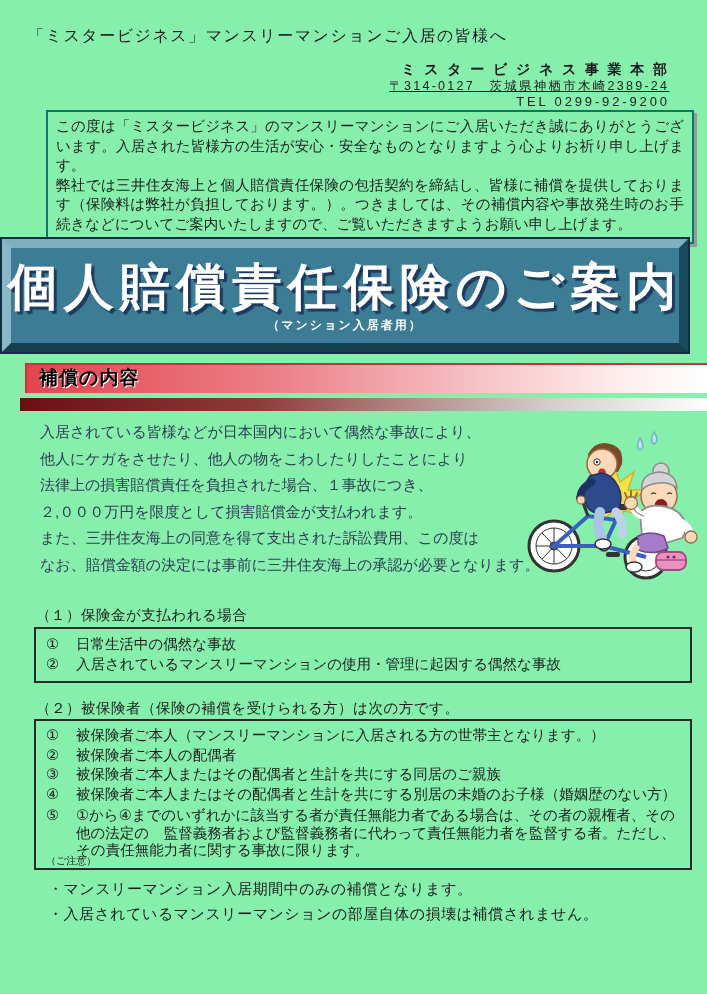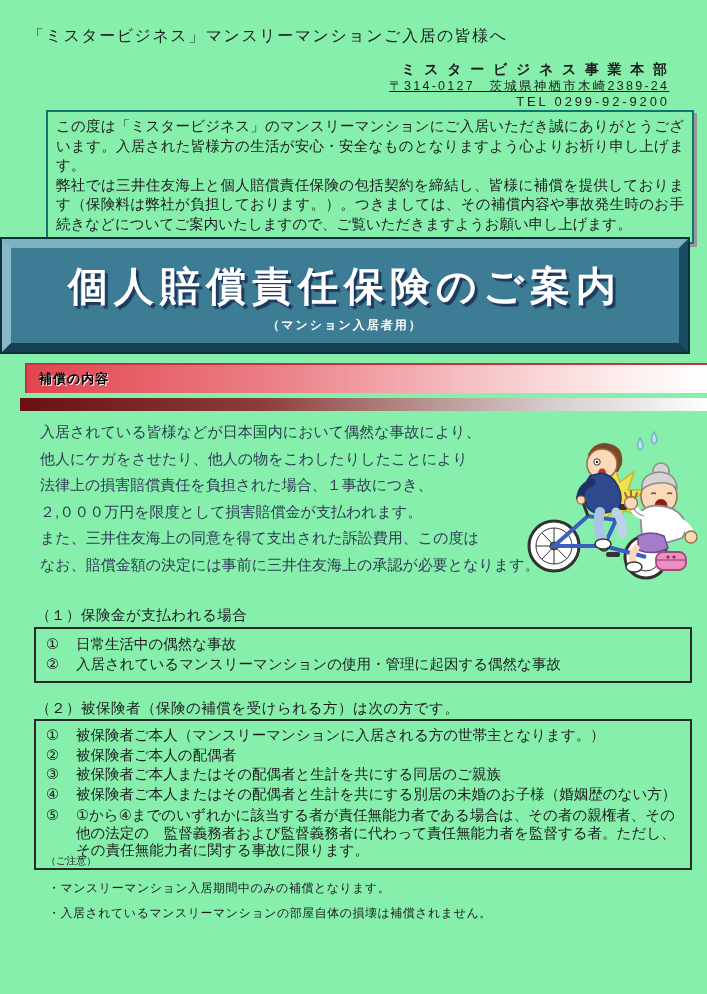--- a/index.html
+++ b/index.html
@@ -25,35 +25,35 @@
   
   .banner{
     position:absolute;left:2px;top:239px;width:668px;height:95px;
     background:#3c7d95;
     border:9px solid;border-color:#7fb0c2 #1a4a5e #16404f #8ab7c8;
     outline:2px solid #11303f;
     display:flex;flex-direction:column;align-items:center;justify-content:center;
   }
   .banner .title{
     font-family:"Liberation Serif","DejaVu Serif",serif;
-    font-size:40px;font-weight:bold;color:#ffffff;letter-spacing:6px;line-height:58px;
+    font-size:50px;font-weight:bold;color:#ffffff;letter-spacing:6px;line-height:58px;
     text-shadow:3px 3px 1px #1d3a5f, 1px 1px 0 #2b4d74;white-space:nowrap;
   }
   .banner .subtitle{
     font-size:12px;font-weight:bold;color:#ffffff;letter-spacing:2px;margin-top:1px;white-space:nowrap;
   }
   
   .sec-band{
     position:absolute;left:25px;top:363px;width:682px;height:30px;
     background:linear-gradient(to right,#e2444e 0%,#ec828a 38%,#f7c6c9 68%,#fdeeee 88%,#ffffff 100%);
     box-shadow:inset 0 2px 0 #c23540, inset 2px 0 0 #c23540;
     line-height:30px;
   }
   .sec-band .label{
-    padding-left:14px;font-size:13px;font-weight:bold;color:#000;
+    padding-left:14px;font-size:19px;font-weight:bold;color:#000;
     text-shadow:1px 1px 0 #ffffff;letter-spacing:1px;
   }
   .sec-bar{
     position:absolute;left:20px;top:398px;width:687px;height:13px;
     background:linear-gradient(to right,#6b0f13 0%,#8d3c3a 35%,#b08581 55%,#d6cfcf 78%,#f4f2f2 95%,#ffffff 100%);
   }
   
   .coverage{position:absolute;left:40px;top:419px;width:500px;}
   .coverage .cline{font-size:15px;line-height:26.5px;color:#2e3c55;white-space:nowrap;}
   .illustration{position:absolute;left:518px;top:424px;width:180px;height:160px;}
@@ -67,21 +67,21 @@
   }
   .b1pos{top:627px;}
   .b2pos{top:719px;}
   .listbox .item{display:flex;font-size:14.5px;line-height:18px;margin:2px 0;color:#1c1c1e;}
   .b2pos .item{line-height:17.5px;}
   .listbox .num{flex:0 0 30px;text-align:left;padding-left:4px;}
   .listbox .txt{flex:1;}
   .item5{margin-top:4px !important;}
   
   .notes-heading{position:absolute;left:28px;top:854px;font-size:10px;color:#1c1c1e;margin-left:18px;}
-  .note-line{position:absolute;left:48px;font-size:12px;color:#1c1c1e;letter-spacing:0.5px;}
+  .note-line{position:absolute;left:48px;font-size:15px;color:#1c1c1e;letter-spacing:0.5px;}
   .n1pos{top:880px;}
   .n2pos{top:905px;}
 </style>
 </head>
 <body>
 
 <div class="page">
 
   <div class="recipient">「ミスタービジネス」マンスリーマンションご入居の皆様へ</div>
 

